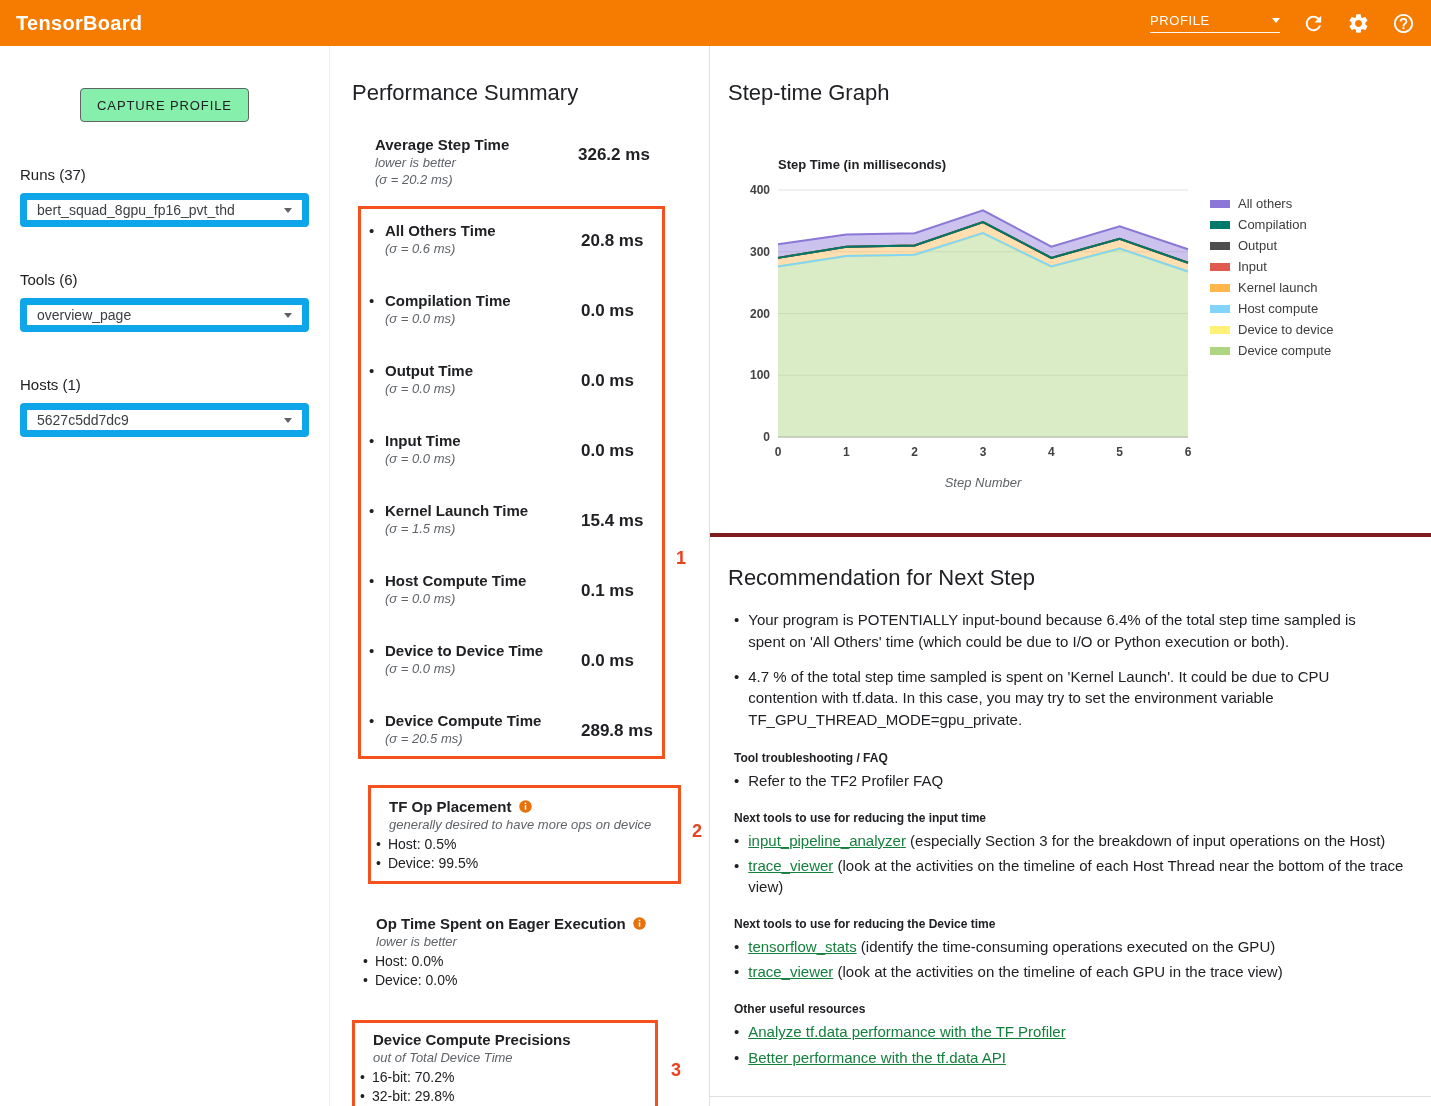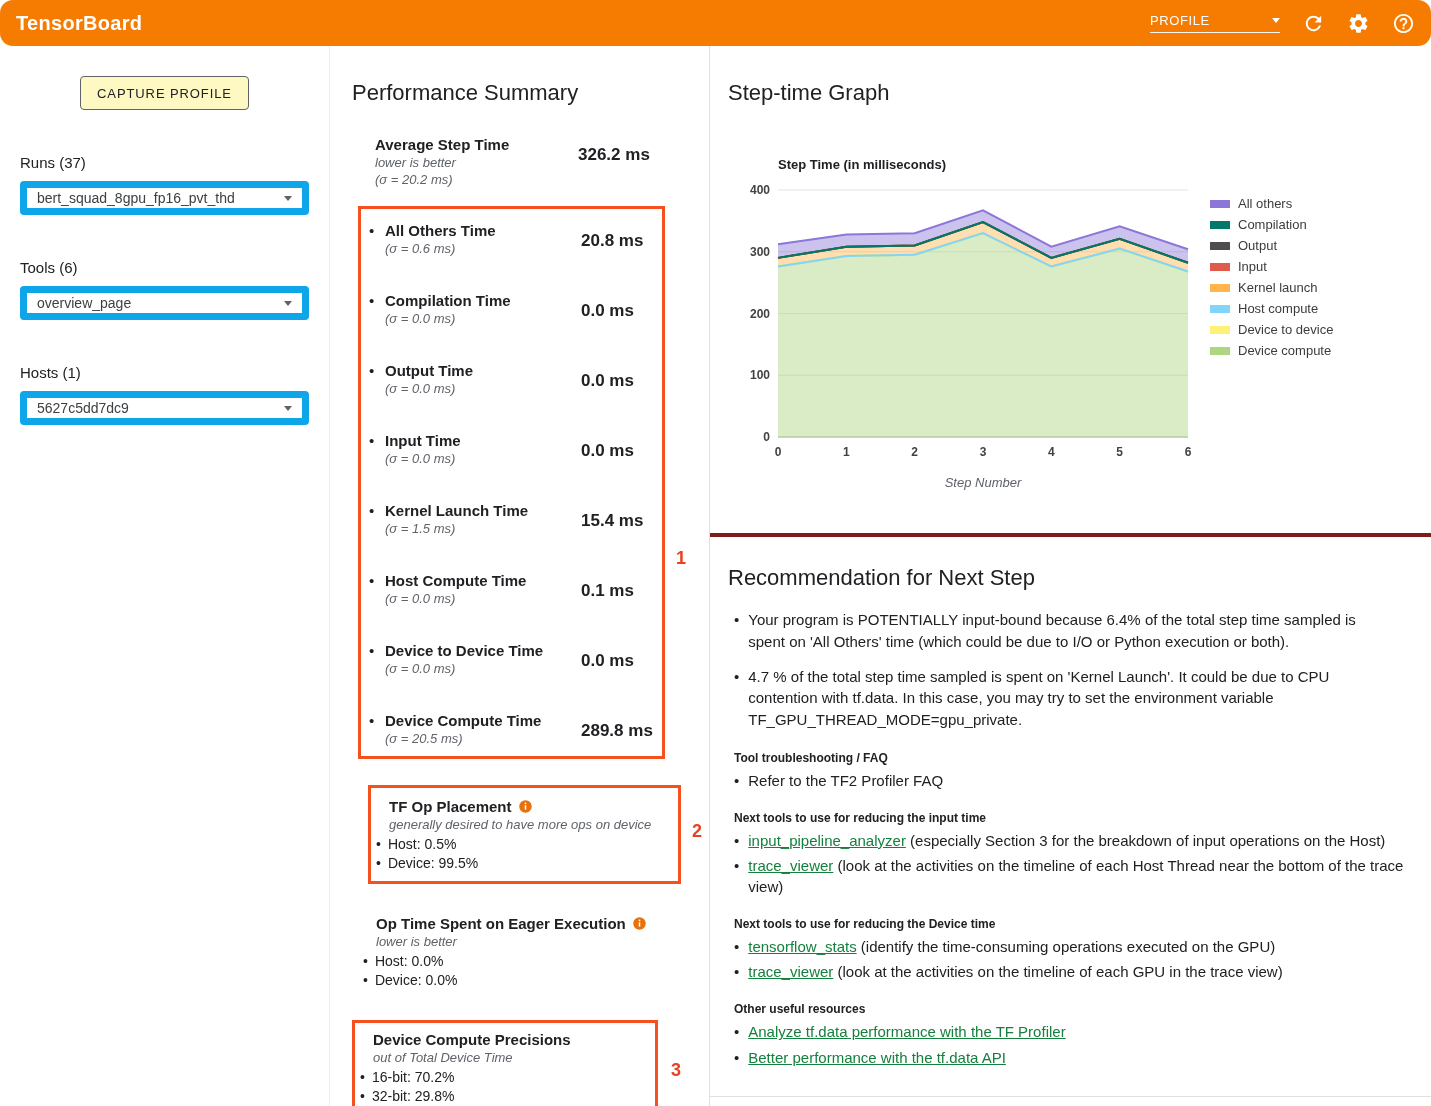--- a/index.html
+++ b/index.html
@@ -2,36 +2,36 @@
 <html><head>
 <meta charset="utf-8">
 <style>
   * { margin:0; padding:0; box-sizing:border-box; }
   html,body { width:1431px; height:1106px; }
   body {
     font-family:"Liberation Sans", sans-serif;
     background:#ffffff; color:#202124; overflow:hidden; position:relative;
   }
   
-  .header { height:46px; background:#f57c00; display:flex; align-items:center; padding:0 16px; color:#fff;border-radius:13px; }
+  .header { height:46px; background:#f57c00; display:flex; align-items:center; padding:0 16px; color:#fff; }
   .app-title { font-size:20px; font-weight:700; letter-spacing:.3px; }
   .header-right { margin-left:auto; display:flex; align-items:center; gap:22px; }
   .dash-select { display:flex; align-items:center; justify-content:space-between; width:130px;
     border-bottom:1px solid rgba(255,255,255,.95); padding-bottom:4px; font-size:13px; letter-spacing:.6px; cursor:pointer; }
   .caret-down { width:0; height:0; border-left:4px solid transparent; border-right:4px solid transparent; border-top:5px solid #5f6368; display:inline-block; }
   .caret-white { border-top-color:#fff; }
   .icon-btn { width:23px; height:23px; cursor:pointer; display:inline-flex; }
   .icon-btn svg { width:100%; height:100%; }
   
   .main { display:flex; height:1060px; }
   .sidebar { width:330px; flex:none; padding:30px 20px 0; border-right:1px solid #ededed; }
   .summary-col { width:380px; flex:none; padding:34px 0 0 22px; border-right:1px solid #e0e0e0; position:relative; }
   .right-col { flex:1; position:relative; }
   
-  .capture-btn { display:block; margin:0 auto; padding:0 16px; height:34px; background:#fef9c3; border:1px solid #5f6368;
+  .capture-btn { display:block; margin:12px auto; padding:0 16px; height:34px; background:#86efac; border:1px solid #5f6368;
     border-radius:4px; font-family:"Liberation Sans",sans-serif; font-size:13px; font-weight:500; letter-spacing:.9px; color:#202124; cursor:pointer; }
   .field-label { font-size:15px; font-weight:500; color:#202124; margin:44px 0 10px; }
   .dropdown { height:34px; border:7px solid #0ea5e9; border-radius:4px; display:flex; align-items:center;
     justify-content:space-between; padding:0 10px; font-size:14px; color:#3c4043; cursor:pointer; background:#fff; }
   .dd-value { white-space:nowrap; overflow:hidden; text-overflow:ellipsis; }
   
   .col-title { font-size:22px; font-weight:500; color:#202124; }
   .avg-row { display:flex; margin:30px 0 0 23px; }
   .avg-label { width:203px; }
   .m-label { font-size:15px; font-weight:700; line-height:18px; }

